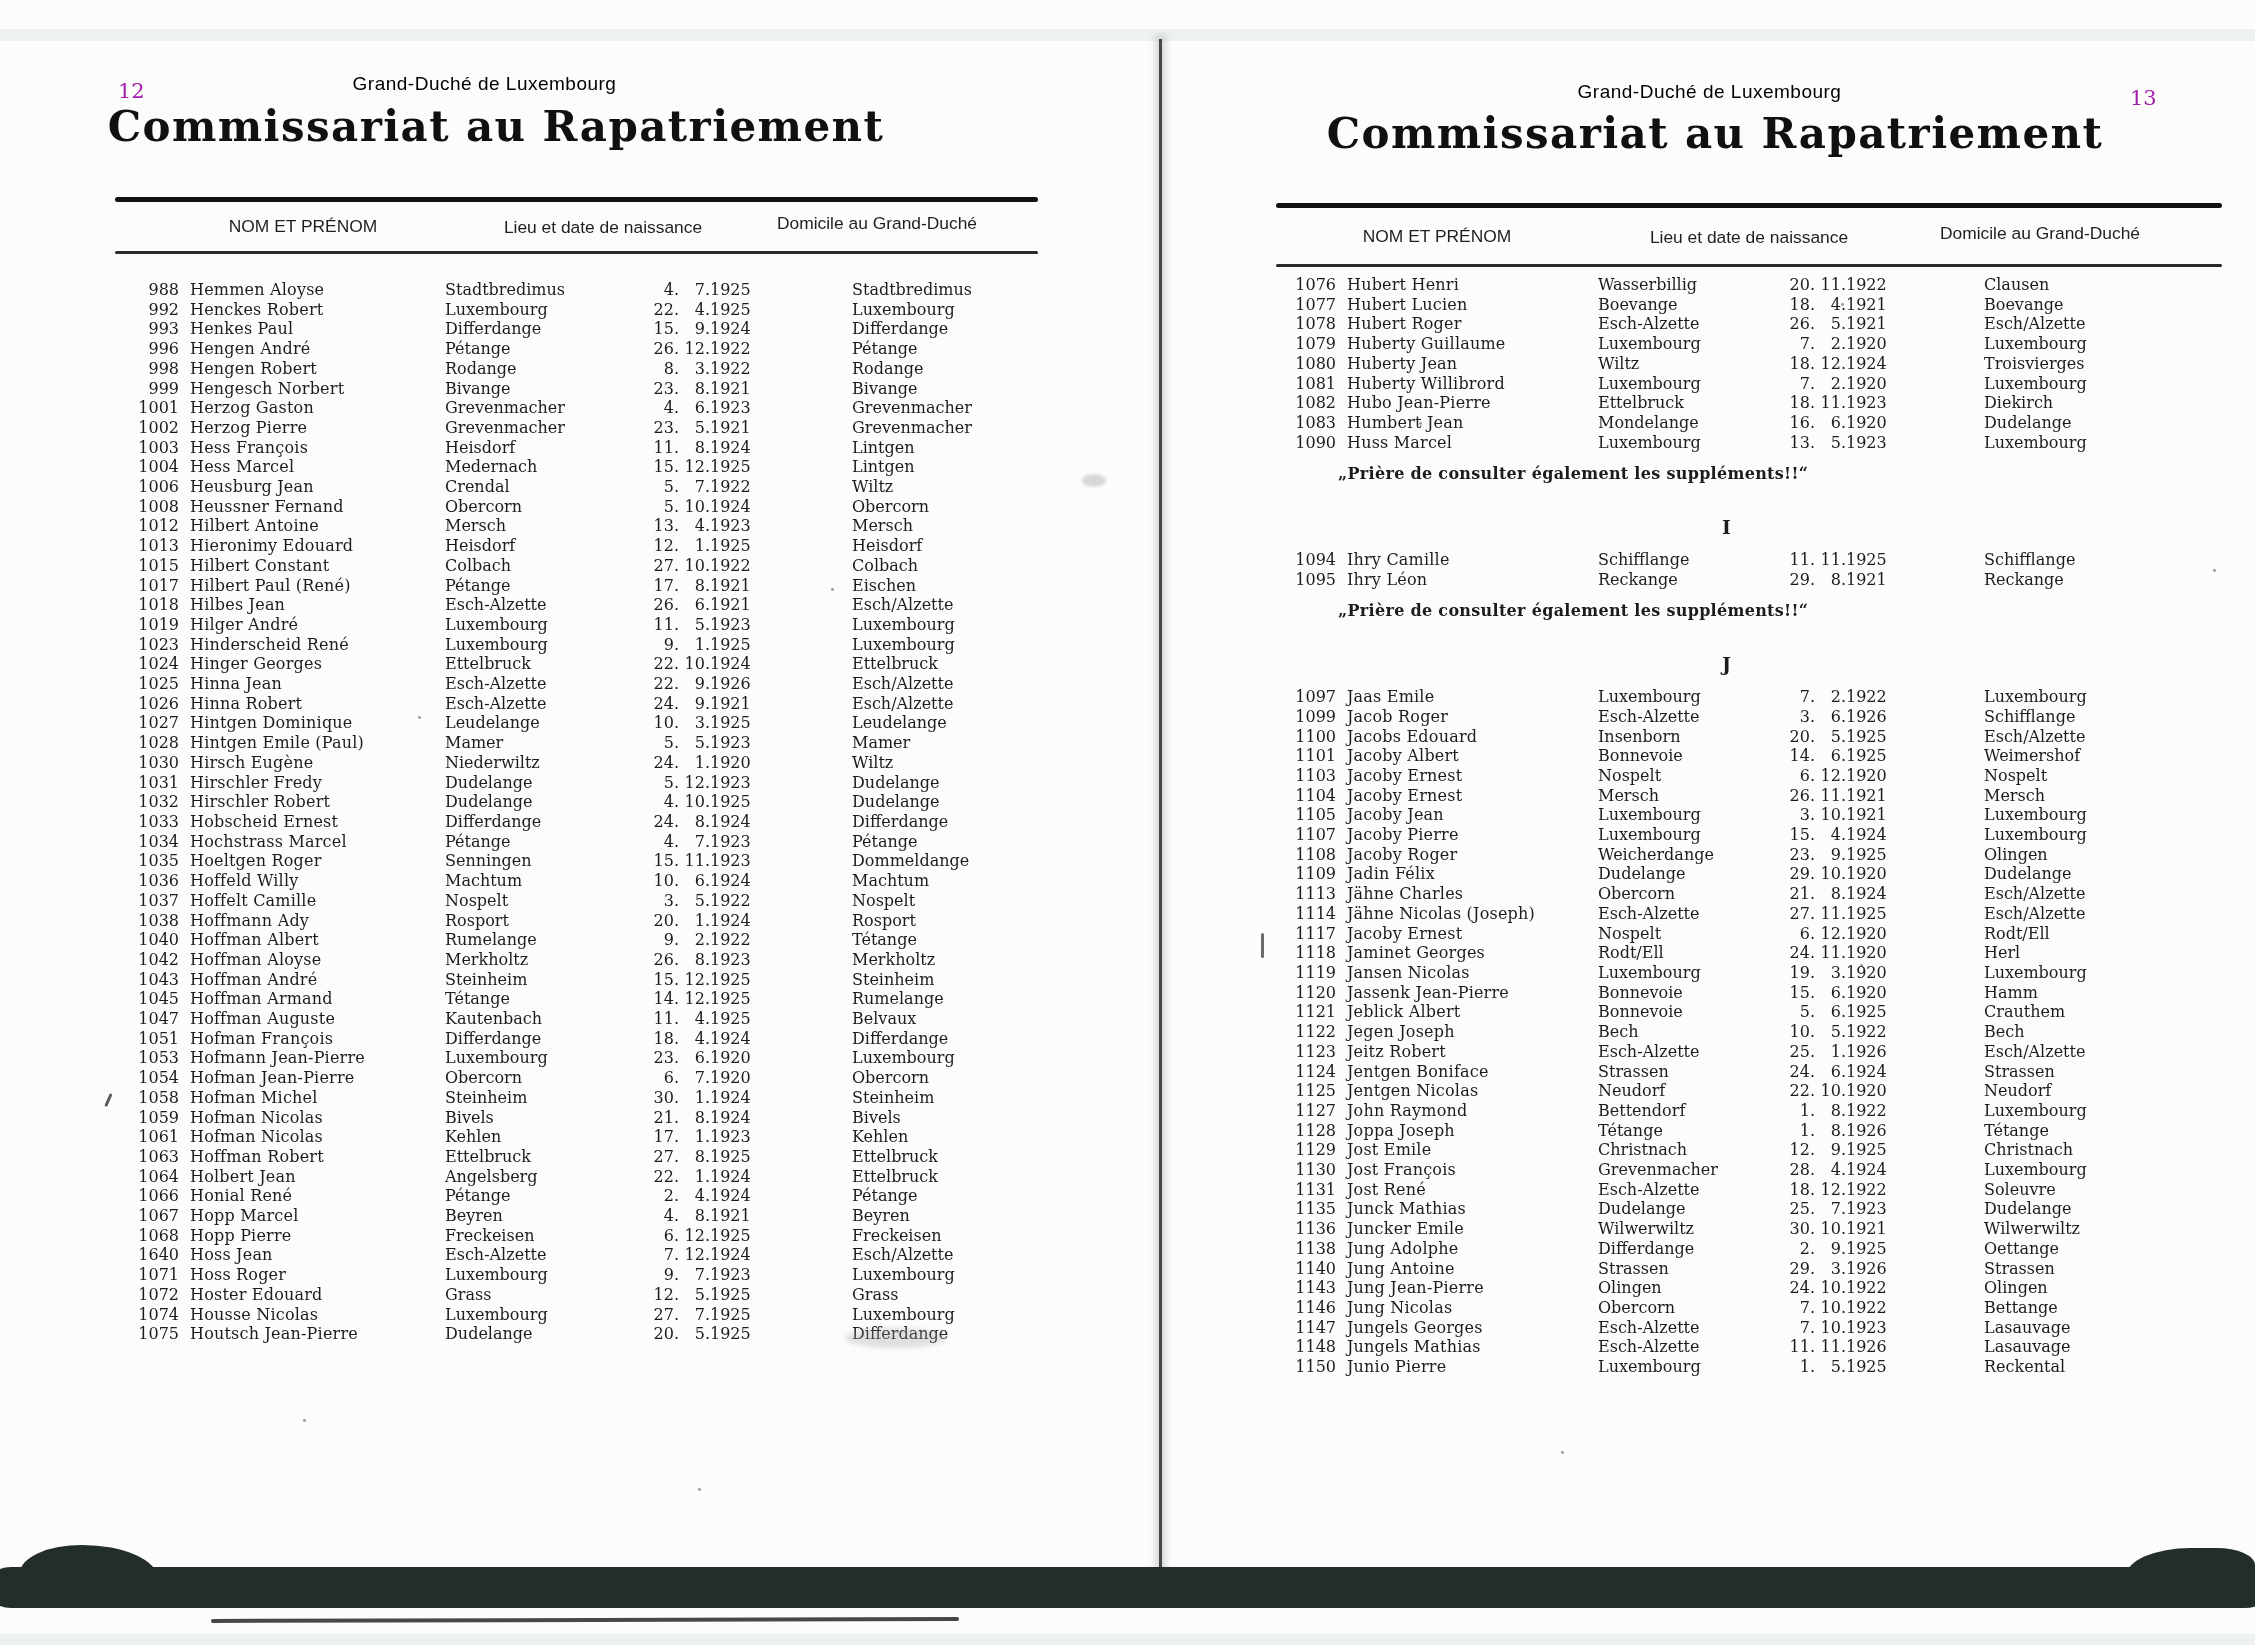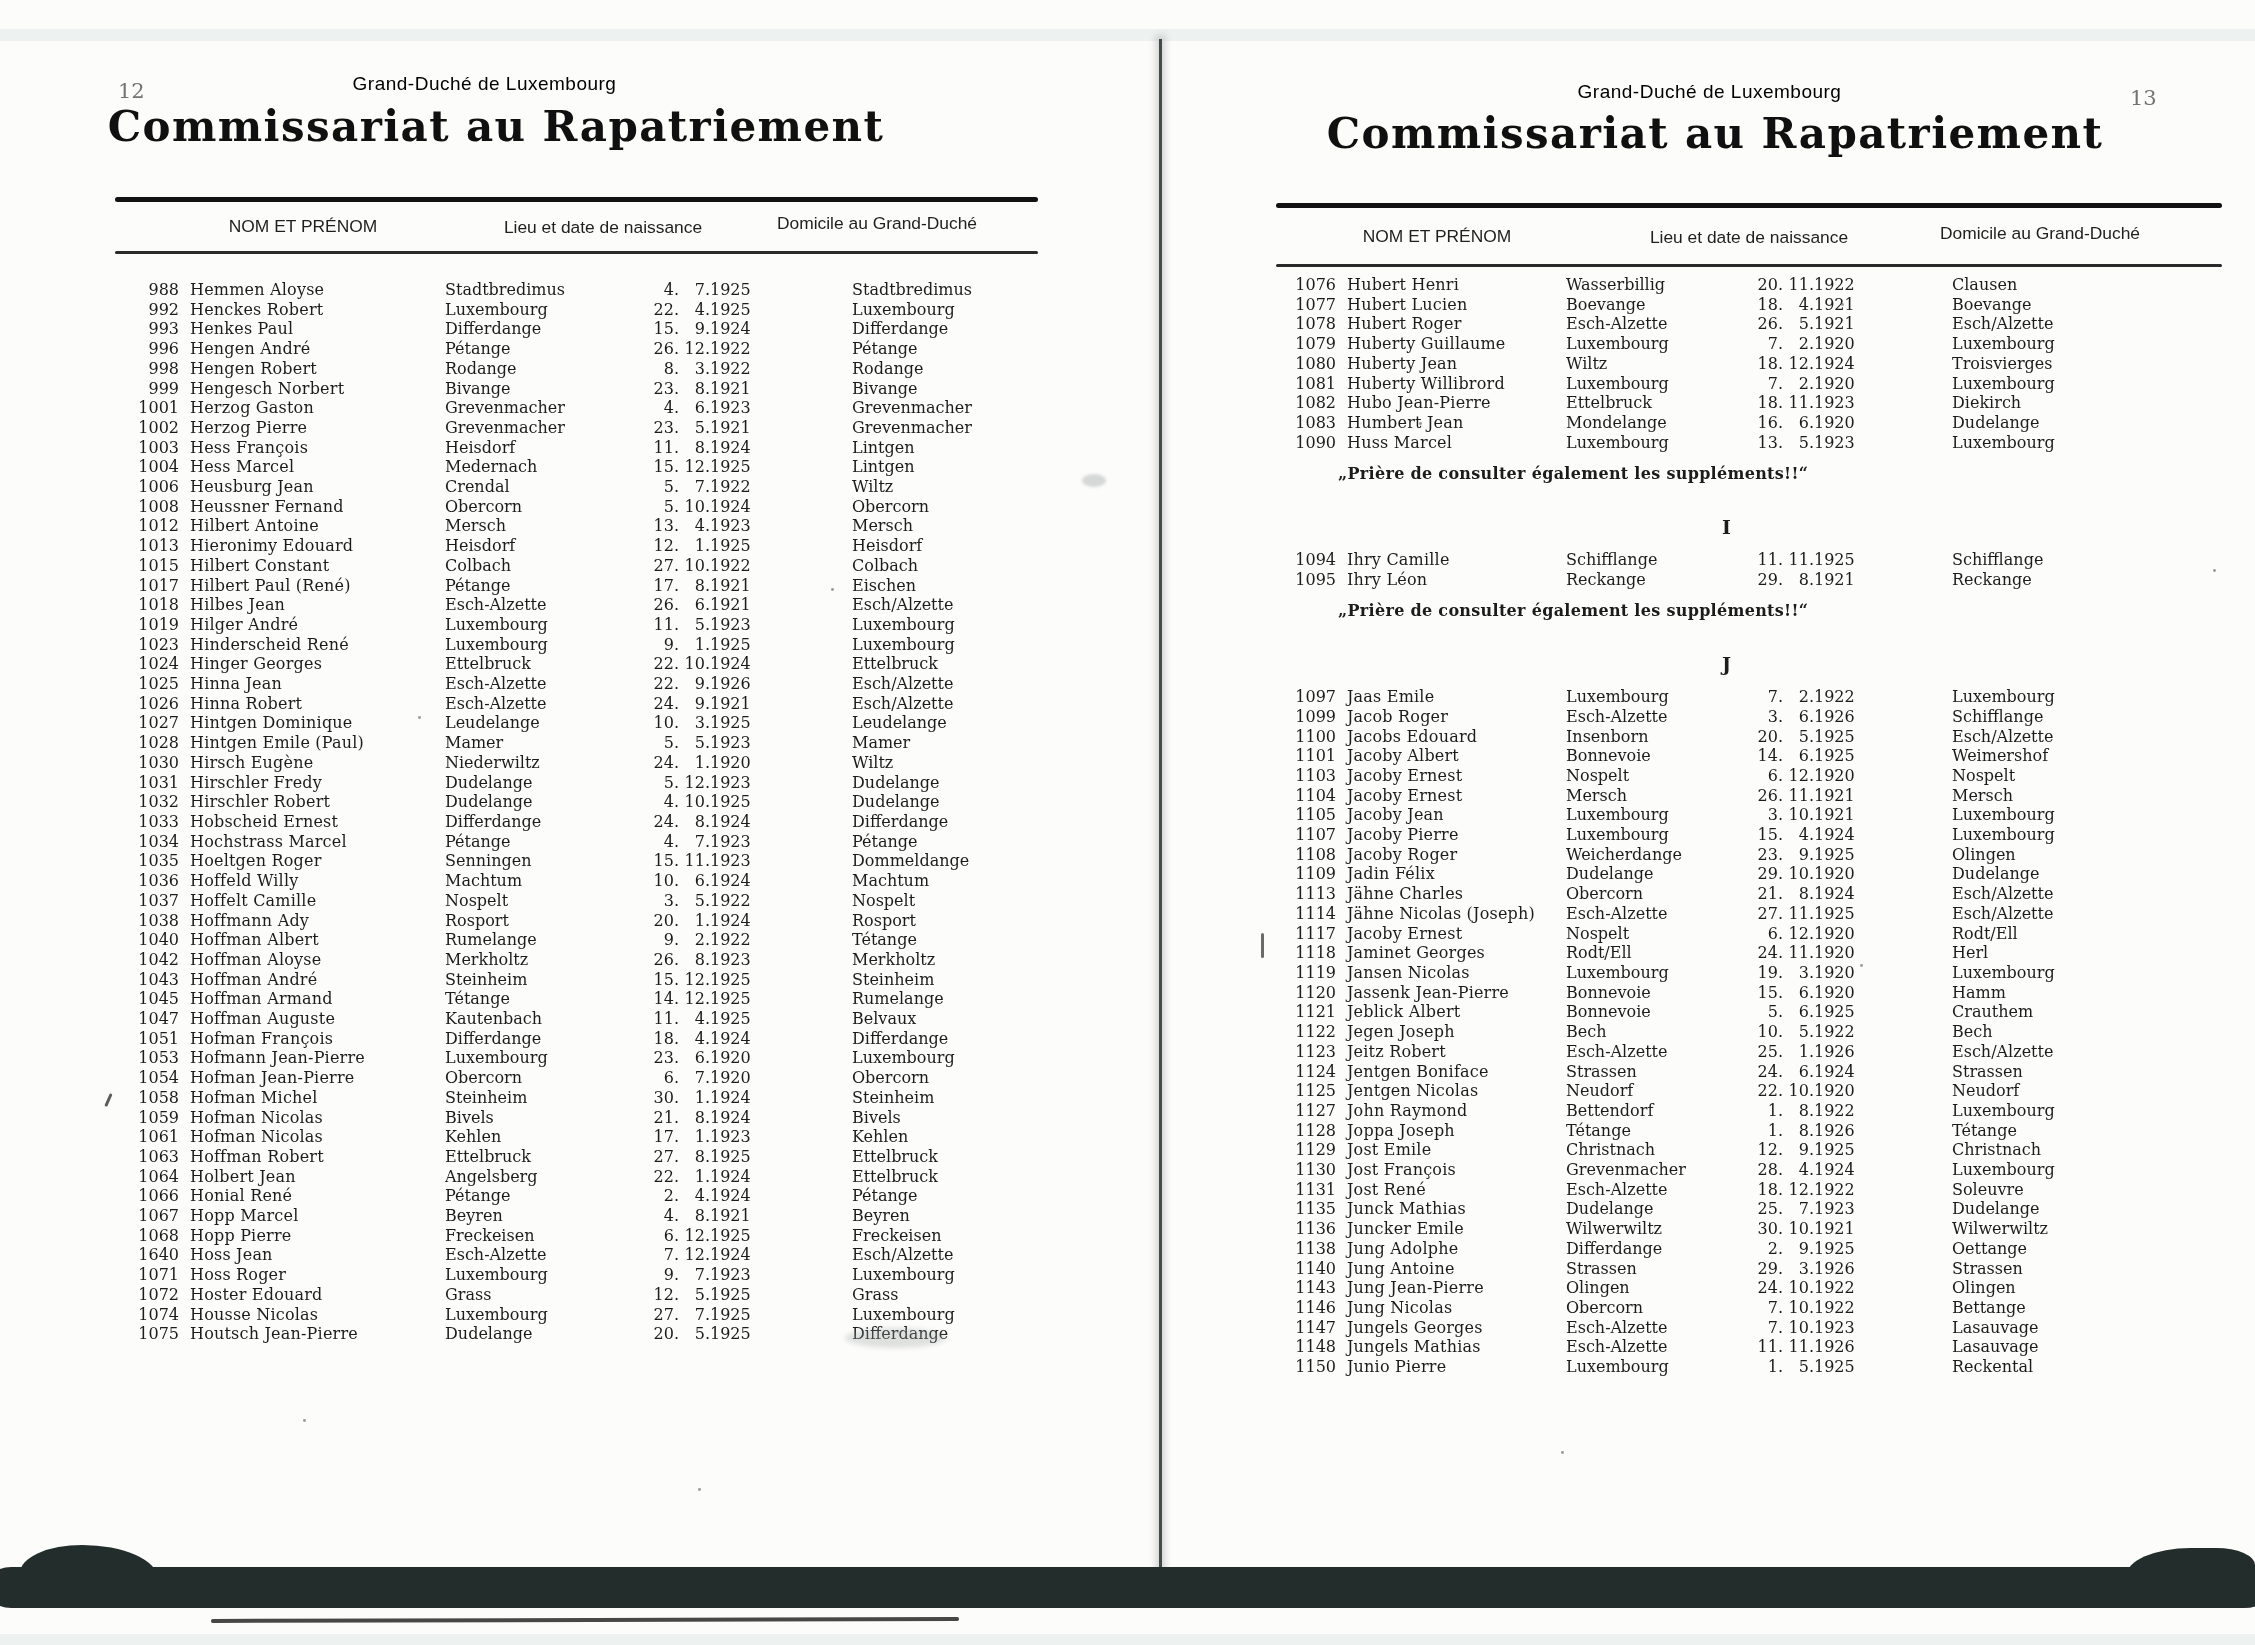--- a/index.html
+++ b/index.html
@@ -2,21 +2,21 @@
 <html style="font-size:14.7px"><head>
 <meta charset="utf-8">
 <style>
   html,body{margin:0;padding:0;background:#ffffff;}
   .sheet{position:relative;width:2255px;height:1646px;background:#fcfcfb;overflow:hidden;
          font-family:"DejaVu Serif",serif;color:#1c1c1c;}
   .page{position:absolute;top:0;height:1646px;width:1084px;}
   #page-left{left:46px;}
   #page-right{left:1212px;}
 
-  .pagenum{position:absolute;font-size:21px;color:#737373;}
+  .pagenum{position:absolute;font-size:21px;color:#a21caf;}
   #page-left .pagenum{left:72px;top:79px;}
   #page-right .pagenum{left:918px;top:86px;}
 
   .subtitle{position:absolute;width:551px;text-align:center;
             font-family:"Liberation Sans",sans-serif;font-size:19px;letter-spacing:0.5px;color:#000000;}
   #page-left .subtitle{left:163px;top:73px;}
   #page-right .subtitle{left:222px;top:81px;}
 
   .title{position:absolute;width:826px;text-align:center;font-weight:bold;font-size:42px;
          letter-spacing:1.4px;font-family:"DejaVu Serif",serif;color:#101010;
@@ -46,21 +46,21 @@
 
   .row{display:flex;white-space:nowrap;}
   .row span{display:block;flex:none;}
   .c-num{width:62px;text-align:right;}
   .c-name{padding-left:11px;letter-spacing:0.2px;}
   .c-day,.c-month{text-align:right;}
   .c-year{text-align:right;}
   .pg-l .c-name{width:255px;} .pg-l .c-place{width:201px;}
   .pg-l .c-day{width:33px;}  .pg-l .c-month{width:31px;} .pg-l .c-year{width:37px;}
   .pg-l .c-dom{margin-left:105px;}
-  .pg-r .c-name{width:219px;} .pg-r .c-place{width:184px;}
+  .pg-r .c-name{width:219px;} .pg-r .c-place{width:184px;margin-left:32px;}
   .pg-r .c-day{width:33px;}  .pg-r .c-month{width:31px;} .pg-r .c-year{width:37px;}
   .pg-r .c-dom{margin-left:101px;}
 
   .note{font-weight:bold;margin:12px 0 8.3px 64px;font-size:16px;letter-spacing:0.3px;}
   .letter{font-weight:bold;text-align:center;font-size:19px;line-height:24px;
           margin:31px 78px 11px 0;font-family:"DejaVu Serif",serif;}
 
   
   .top-band{position:absolute;left:0;top:28.5px;width:2255px;height:12px;background:#e9efee;opacity:.8;}
   .binding{position:absolute;left:1159px;top:39px;width:2.8px;height:1532px;background:#454a48;

